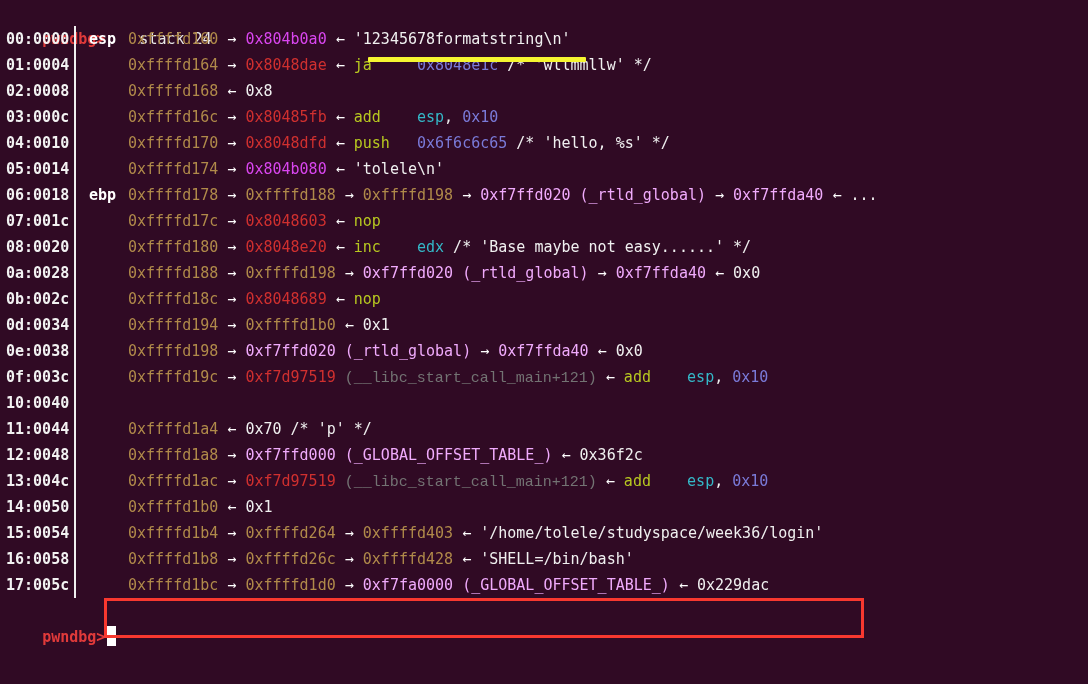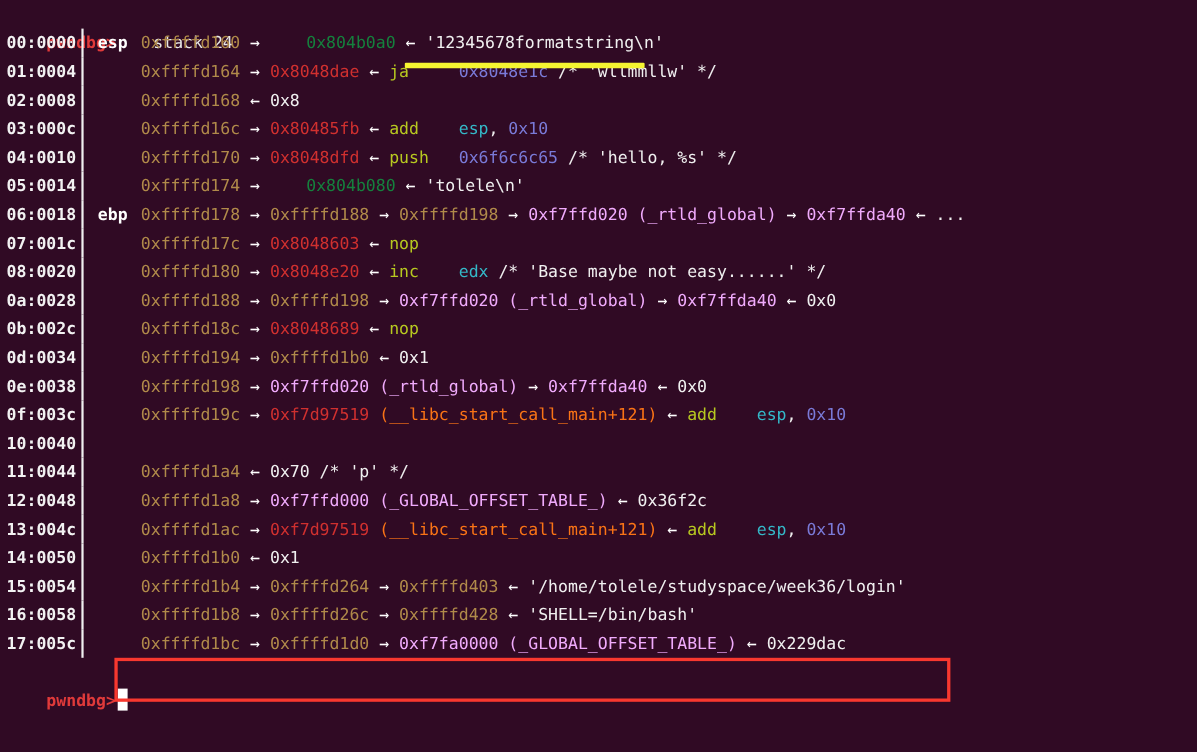--- a/index.html
+++ b/index.html
@@ -79,23 +79,23 @@
     font-weight: bold;
   }
   .content {
     padding-left: 6px;
     white-space: pre;
   }
 
   
   .c-stackaddr { color: #b08a4a; margin-top: 36px; }
   .c-code      { color: #d0302f; }
-  .c-data      { color: #15803d; margin-left: 33px; }
+  .c-data      { color: #d946ef; }
   .c-sym       { color: #f0abfc; }
-  .c-symcode   { color: #f97316; }
+  .c-symcode   { color: #737373; font-family: Liberation Mono, monospace; }
   .c-white     { color: #f0f0f0; }
   .c-mnem      { color: #b7c820; }
   .c-reg       { color: #34b8c8; }
   .c-imm       { color: #7a7ad8; }
   .c-str       { color: #f0f0f0; }
   .c-comment   { color: #f0f0f0; }
   .c-num       { color: #f0f0f0; }
   .arrow-r     { color: #ffffff; }
   .arrow-l     { color: #ffffff; }
 

